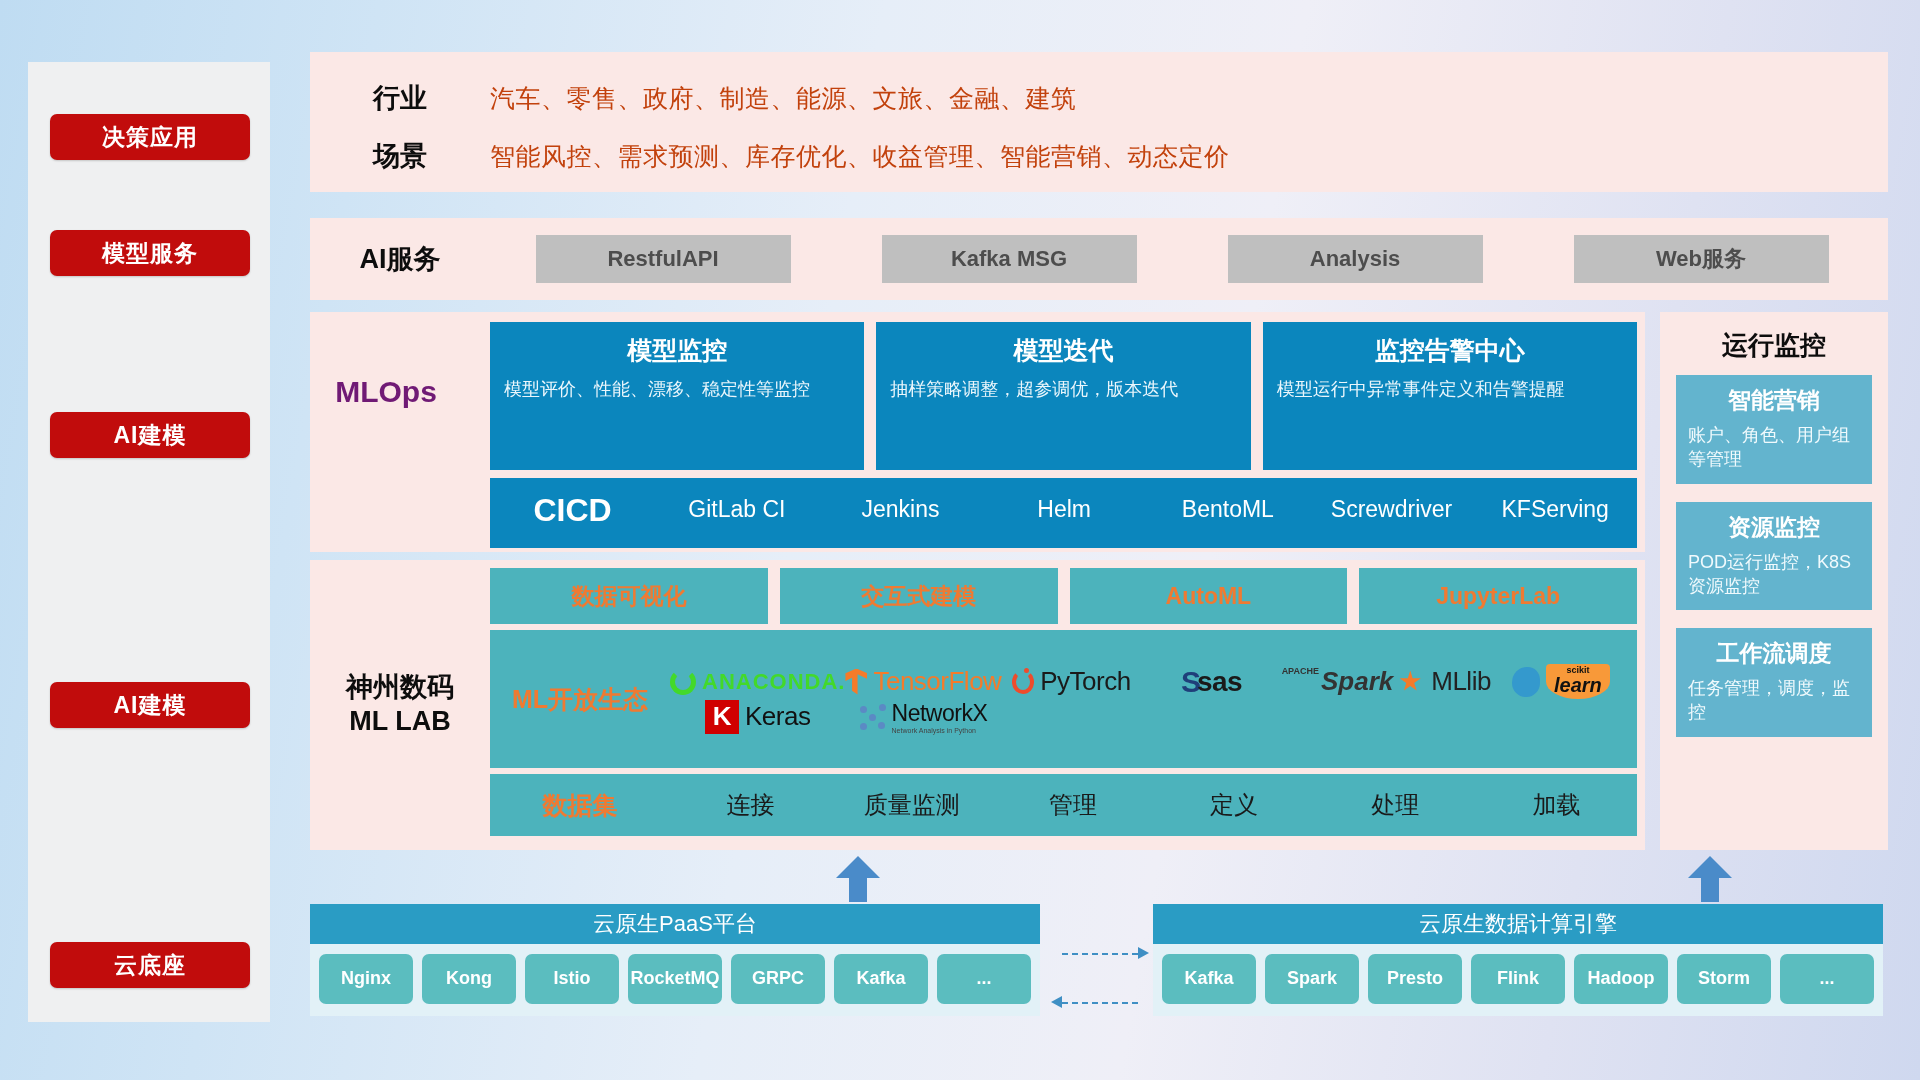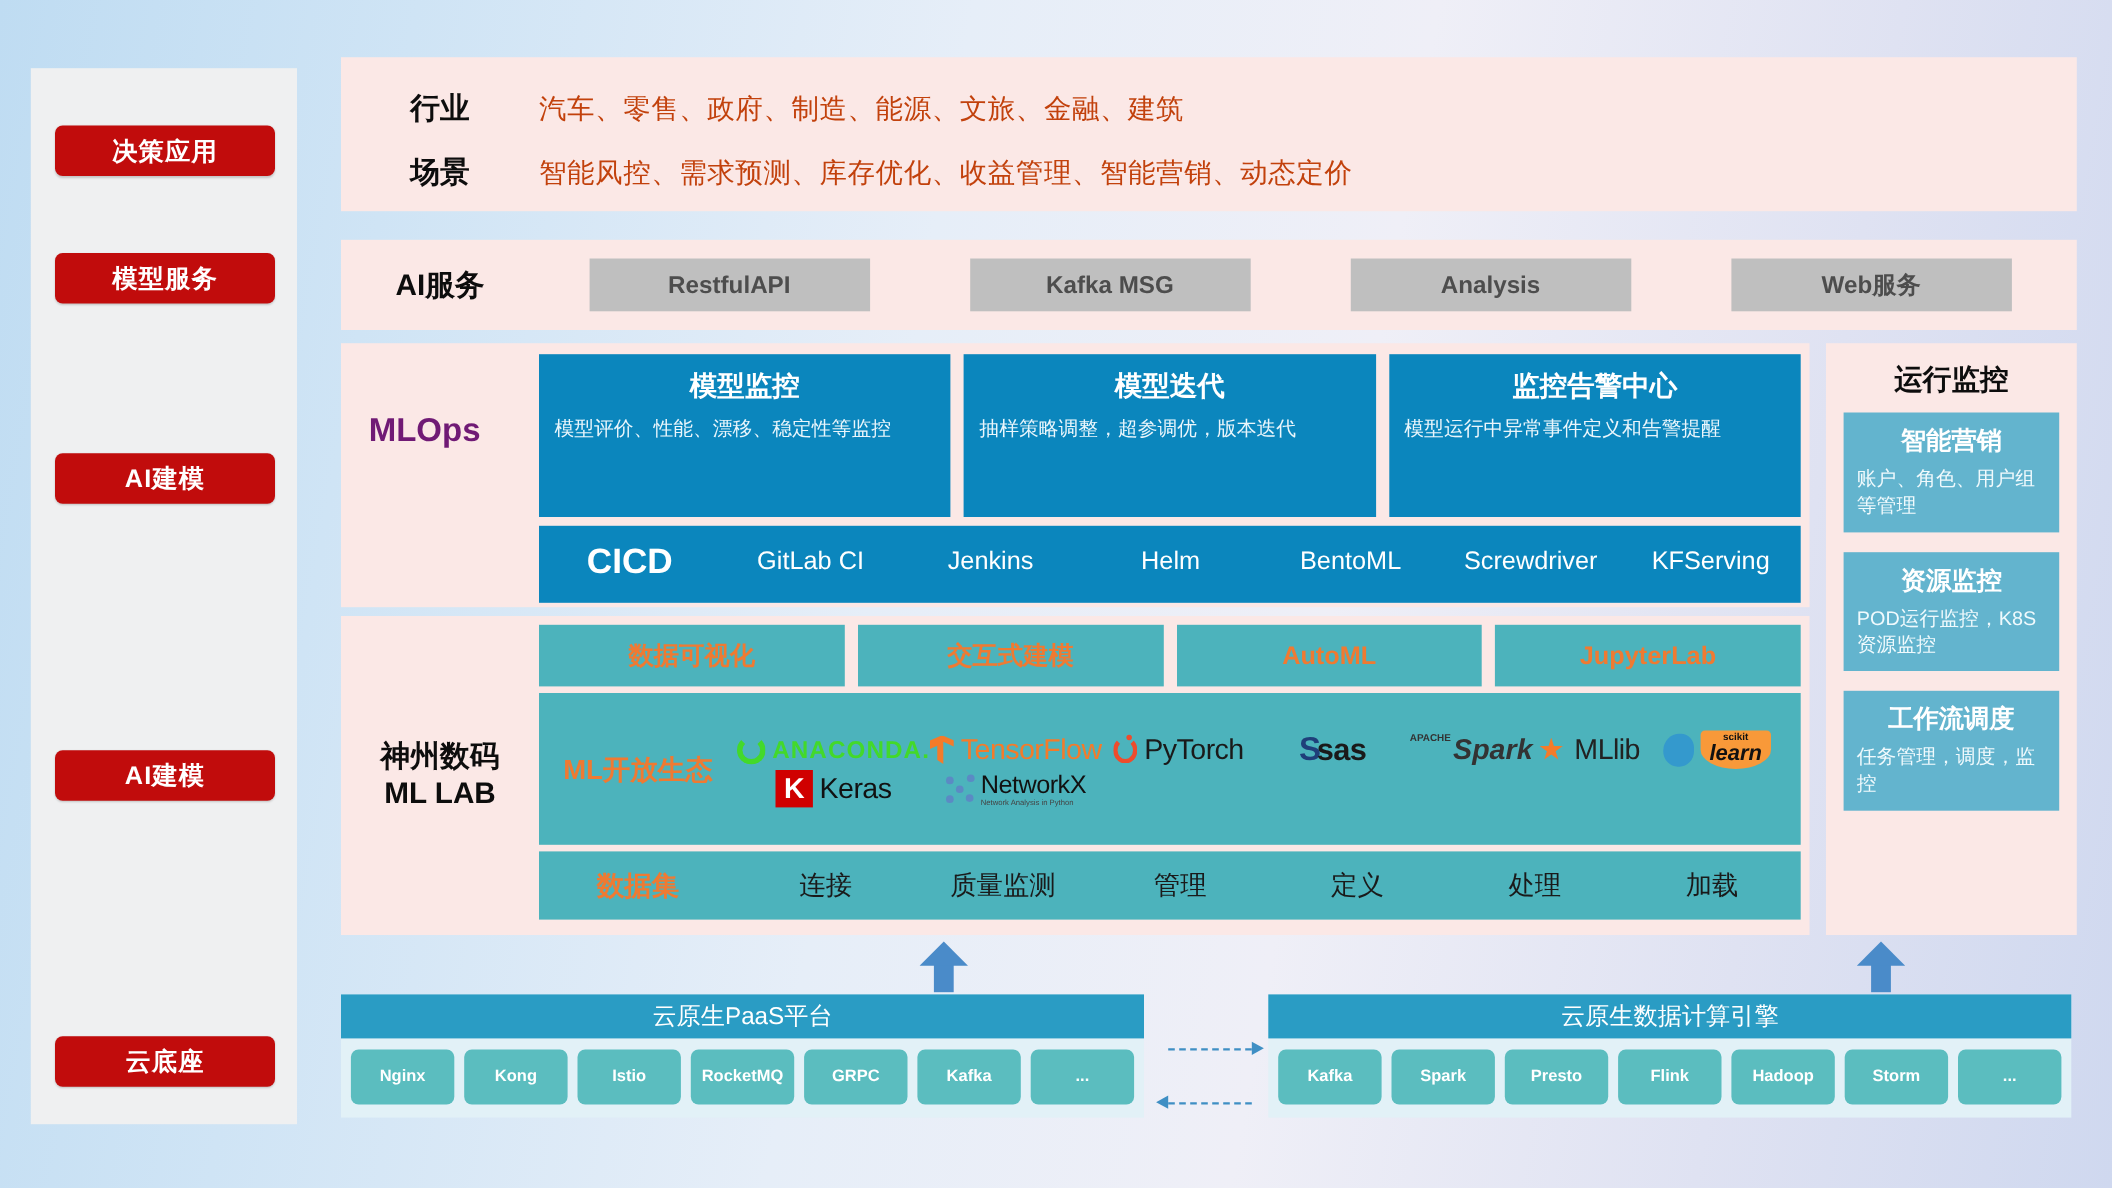--- a/index.html
+++ b/index.html
@@ -124,21 +124,21 @@
   .cloudblk { position: absolute; top: 14px; background: #e2f1f7; }
   .cb-left { left: 0; width: 730px; height: 112px; }
   .cb-right { left: 843px; width: 730px; height: 112px; }
   .cloudblk .hdr {
     height: 40px; background: #2a9cc4; color: #fff; font-size: 22px;
     display: flex; align-items: center; justify-content: center;
   }
   .cloudblk .pills { display: flex; gap: 9px; padding: 10px 9px; }
   .pill {
     flex: 1; height: 50px; background: #5bbdbf; border-radius: 7px; color: #fff;
-    font-size: 15px; font-weight: bold; display: flex; align-items: center; justify-content: center;
+    font-size: 18px; font-weight: bold; display: flex; align-items: center; justify-content: center;
     text-align: center; line-height: 1.1; padding: 0 2px;
   }
   .up-shape {
     position: absolute; width: 44px; height: 46px;
   }
   .up-shape:before {
     content: ""; position: absolute; left: 13px; top: 18px; width: 18px; height: 28px; background: #4a8bc9;
   }
   .up-shape:after {
     content: ""; position: absolute; left: 0; top: 0;

